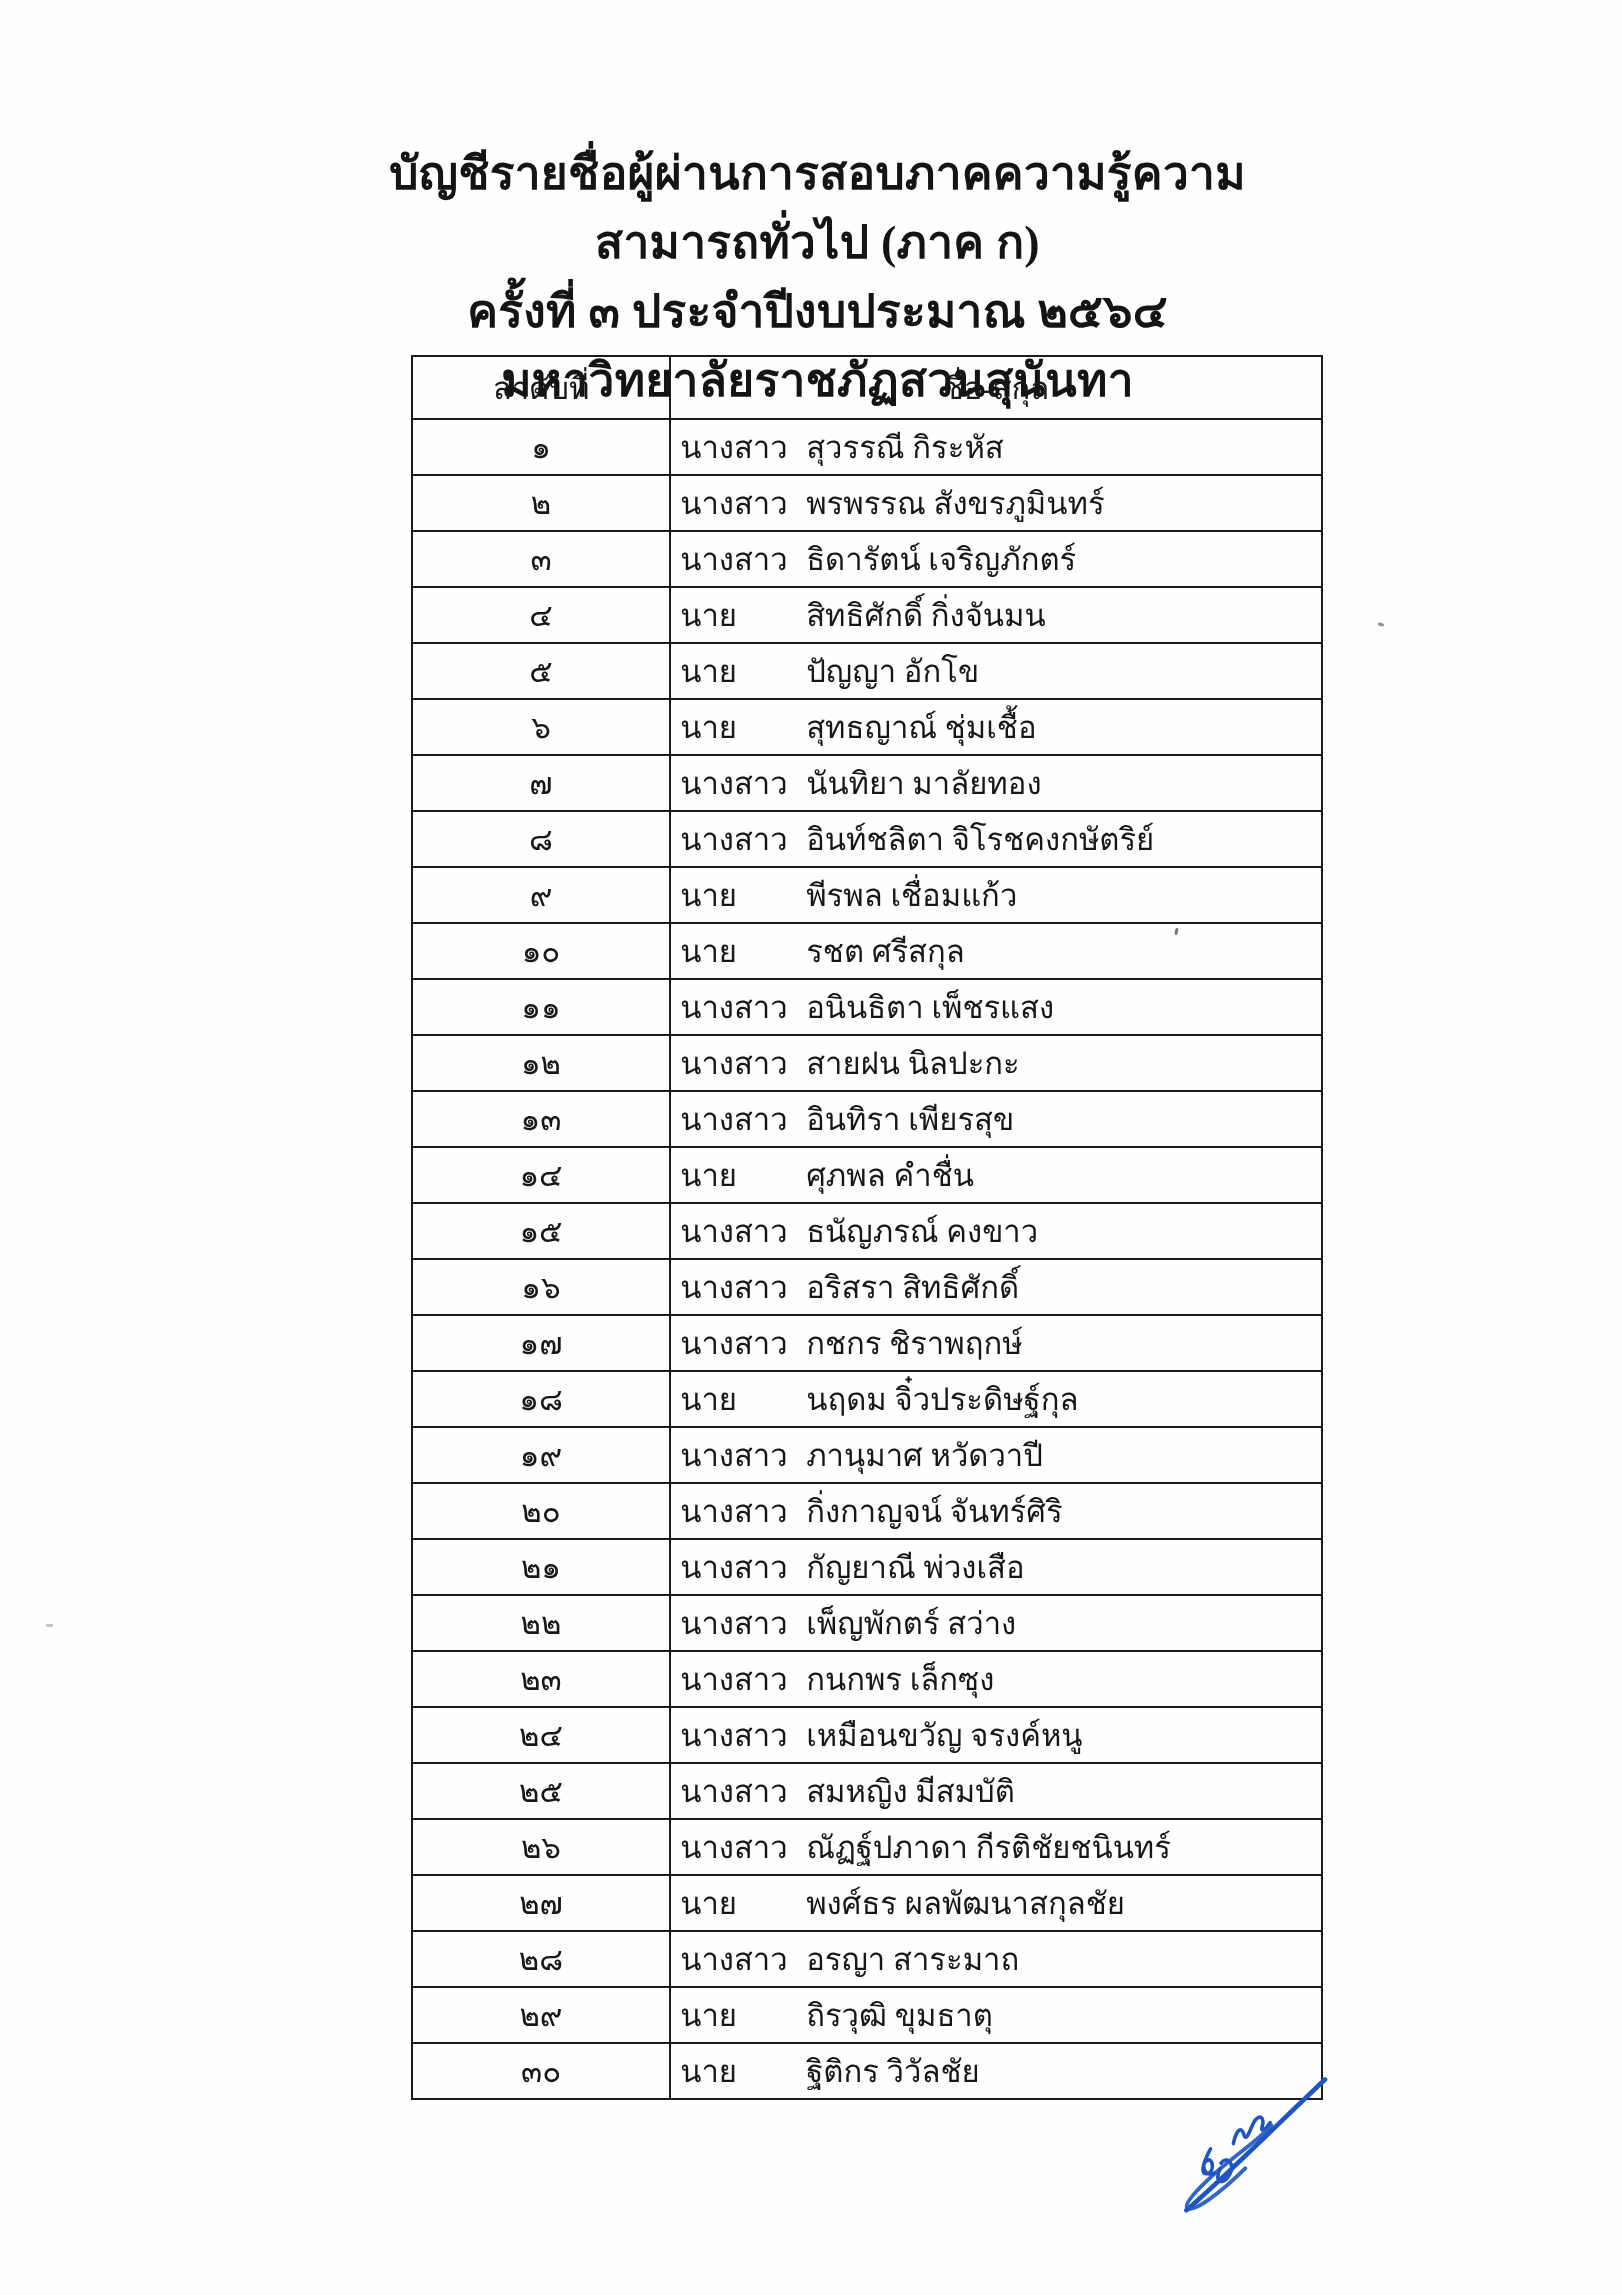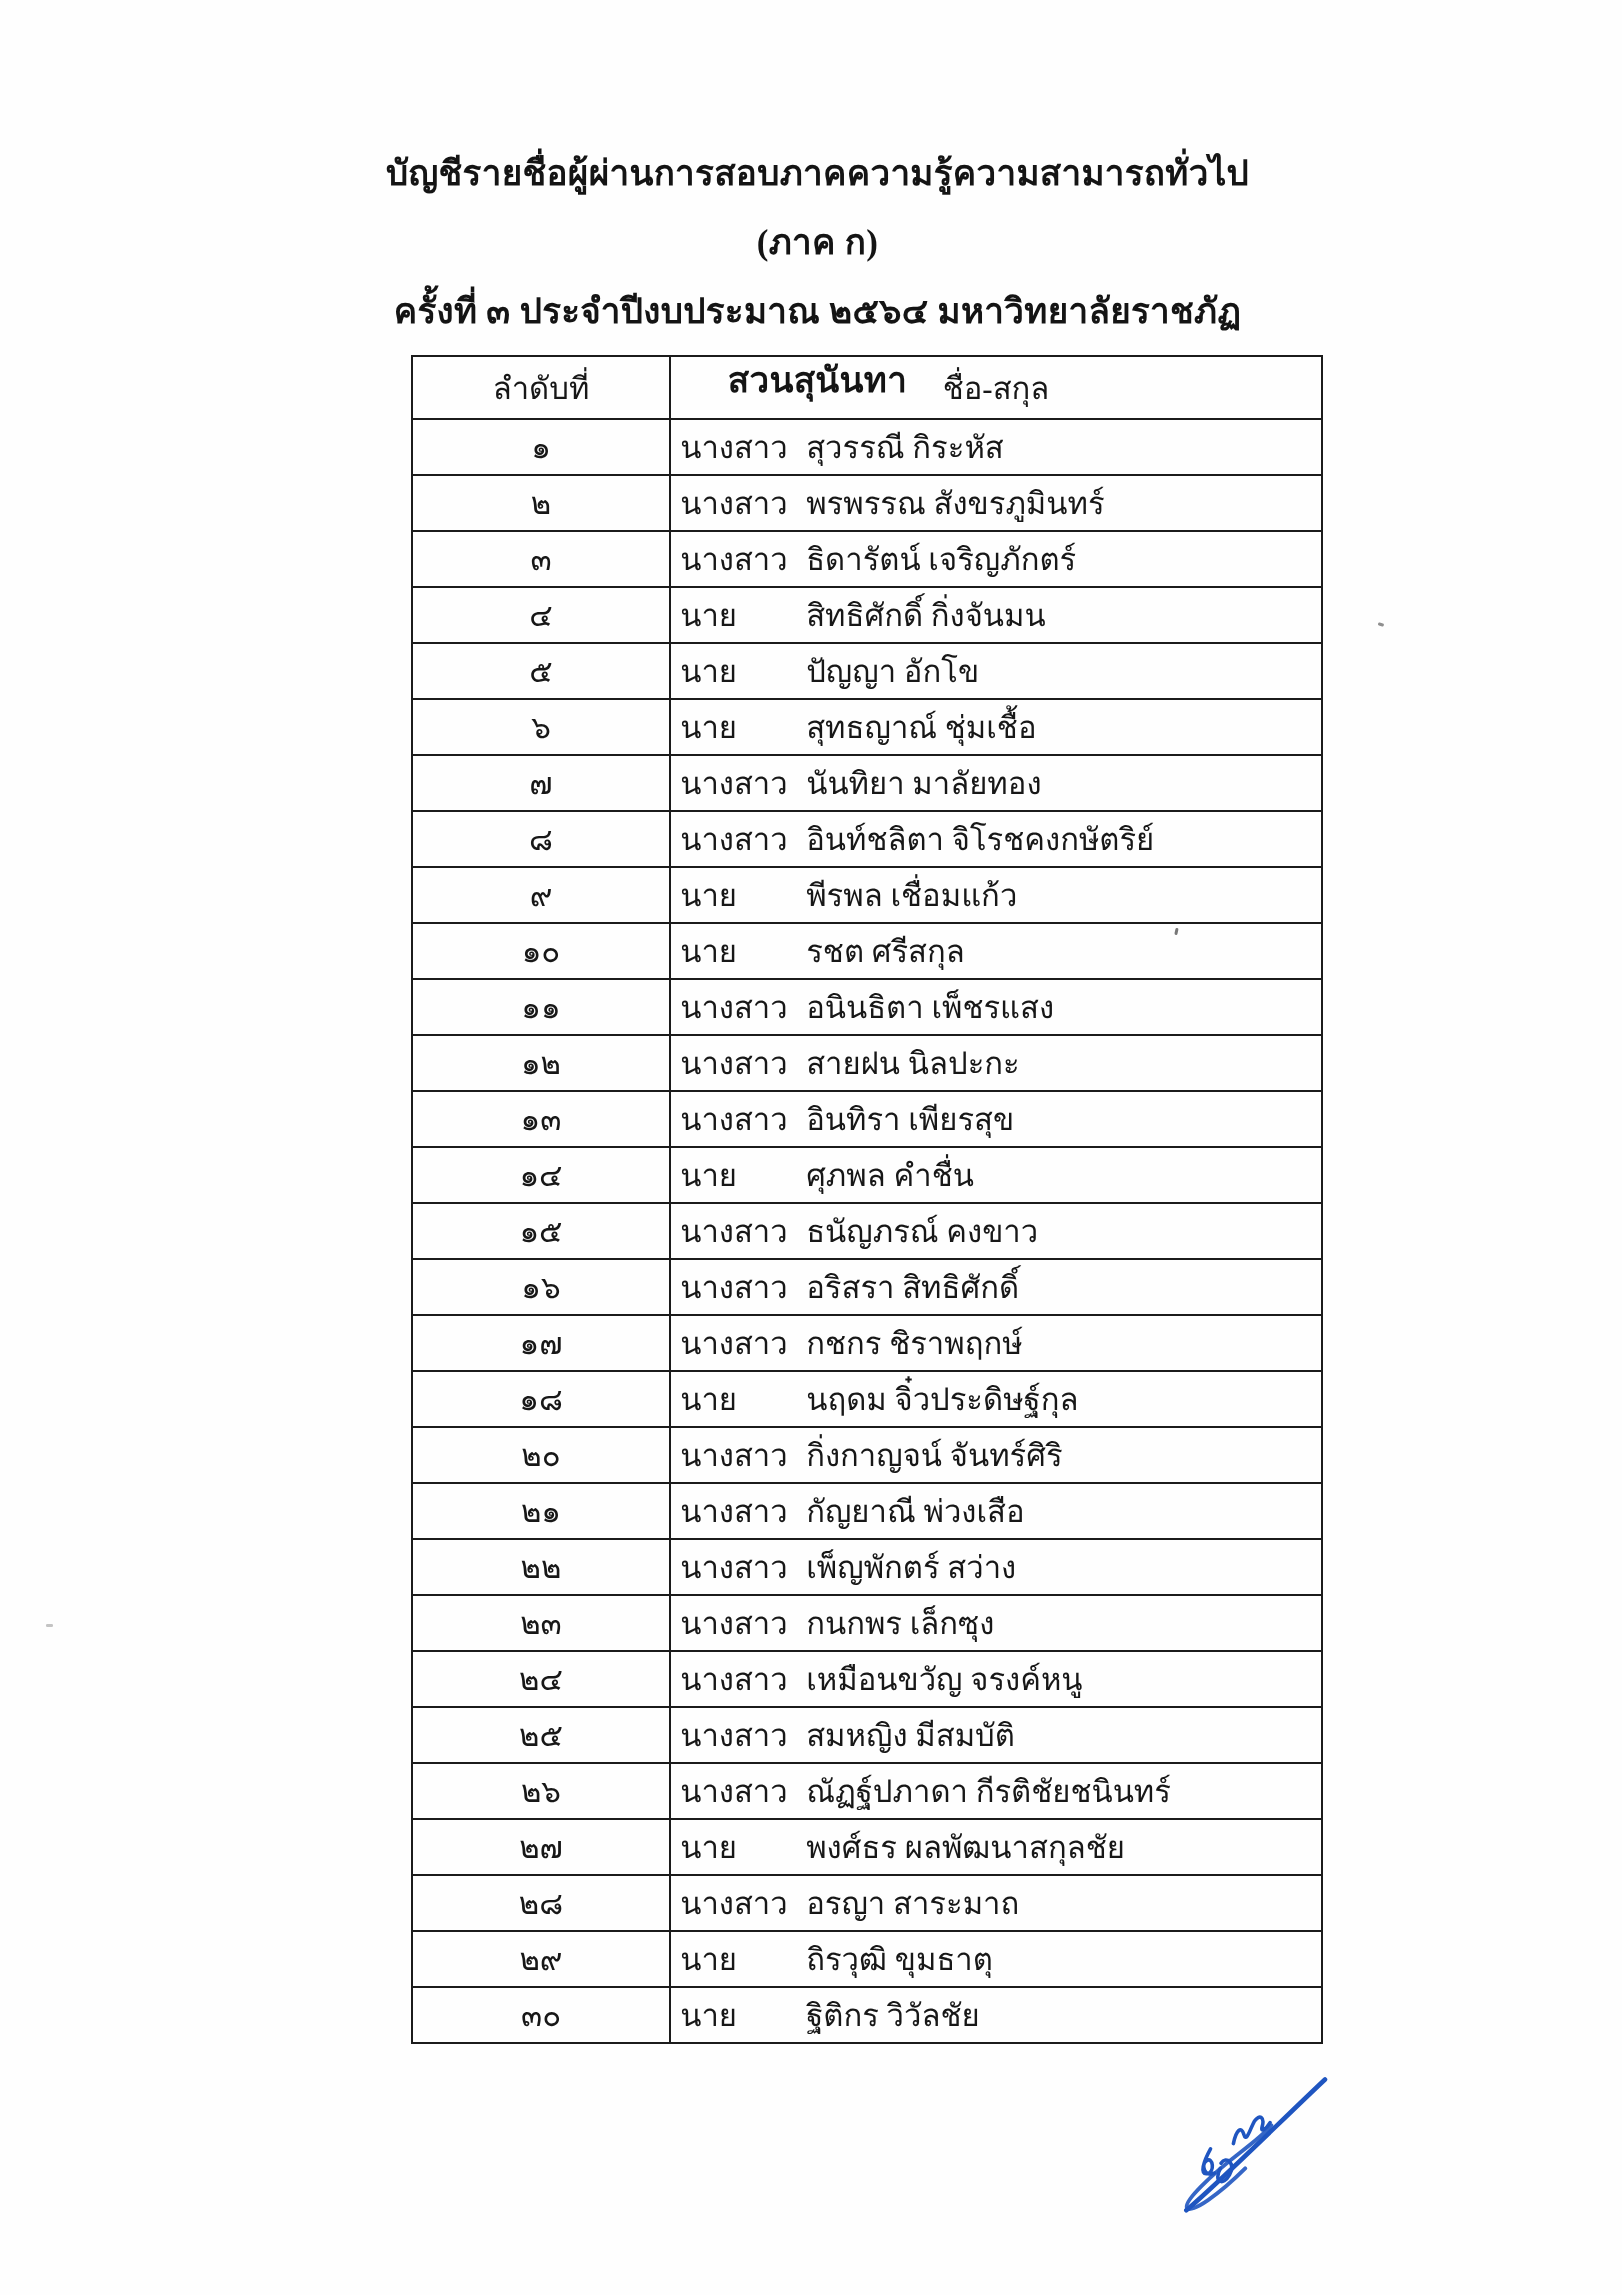--- a/index.html
+++ b/index.html
@@ -13,21 +13,21 @@
     color:#161616;
     overflow:hidden;
   }
   .title-block{
     position:absolute;
     left:353px;
     top:139px;
     width:929px;
     text-align:center;
     font-weight:bold;
-    font-size:35px;
+    font-size:46px;
     line-height:69px;
     letter-spacing:0.3px;
     color:#141414;
   }
   table.roster{
     position:absolute;
     left:364px;
     top:355px;
     width:910px;
     border-collapse:collapse;
@@ -162,20 +162,24 @@
         </tr>
         <tr>
           <td class="c-no">๑๗</td>
           <td class="c-name"><span class="prefix">นางสาว</span><span class="fullname">กชกร ชิราพฤกษ์</span></td>
         </tr>
         <tr>
           <td class="c-no">๑๘</td>
           <td class="c-name"><span class="prefix">นาย</span><span class="fullname">นฤดม จิ๋วประดิษฐ์กุล</span></td>
         </tr>
         <tr>
+          <td class="c-no">๑๙</td>
+          <td class="c-name"><span class="prefix">นางสาว</span><span class="fullname">ภานุมาศ หวัดวาปี</span></td>
+        </tr>
+        <tr>
           <td class="c-no">๒๐</td>
           <td class="c-name"><span class="prefix">นางสาว</span><span class="fullname">กิ่งกาญจน์ จันทร์ศิริ</span></td>
         </tr>
         <tr>
           <td class="c-no">๒๑</td>
           <td class="c-name"><span class="prefix">นางสาว</span><span class="fullname">กัญยาณี พ่วงเสือ</span></td>
         </tr>
         <tr>
           <td class="c-no">๒๒</td>
           <td class="c-name"><span class="prefix">นางสาว</span><span class="fullname">เพ็ญพักตร์ สว่าง</span></td>

